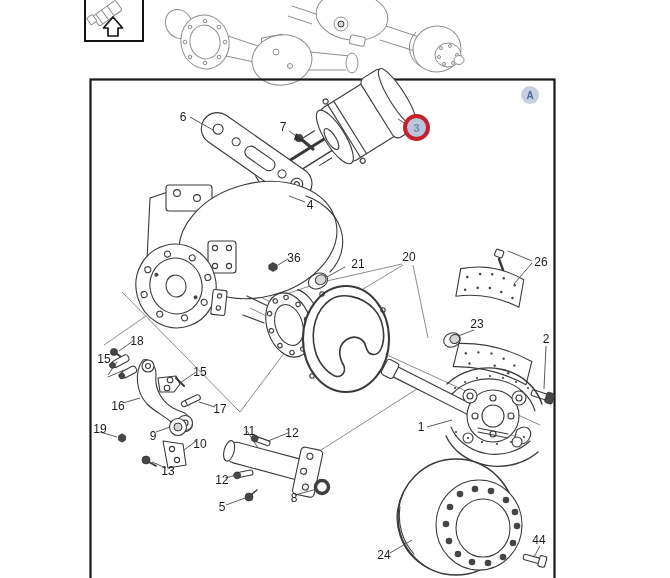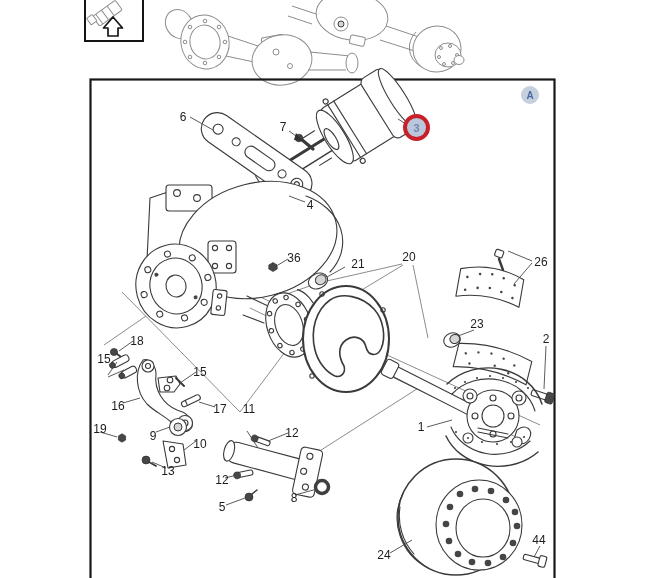--- a/index.html
+++ b/index.html
@@ -430,21 +430,21 @@
   <div class="plbl" style="left:477px;top:324px">23</div>
   <div class="plbl" style="left:546px;top:339px">2</div>
   <div class="plbl" style="left:137px;top:341px">18</div>
   <div class="plbl" style="left:104px;top:359px">15</div>
   <div class="plbl" style="left:200px;top:372px">15</div>
   <div class="plbl" style="left:118px;top:406px">16</div>
   <div class="plbl" style="left:220px;top:409px">17</div>
   <div class="plbl" style="left:100px;top:429px">19</div>
   <div class="plbl" style="left:153px;top:436px">9</div>
   <div class="plbl" style="left:200px;top:444px">10</div>
-  <div class="plbl" style="left:249px;top:409px">11</div>
+  <div class="plbl" style="left:249px;top:431px">11</div>
   <div class="plbl" style="left:292px;top:433px">12</div>
   <div class="plbl" style="left:168px;top:471px">13</div>
   <div class="plbl" style="left:222px;top:480px">12</div>
   <div class="plbl" style="left:222px;top:507px">5</div>
   <div class="plbl" style="left:294px;top:498px">8</div>
   <div class="plbl" style="left:421px;top:427px">1</div>
   <div class="plbl" style="left:384px;top:555px">24</div>
   <div class="plbl" style="left:539px;top:540px">44</div>
 
 </div>

